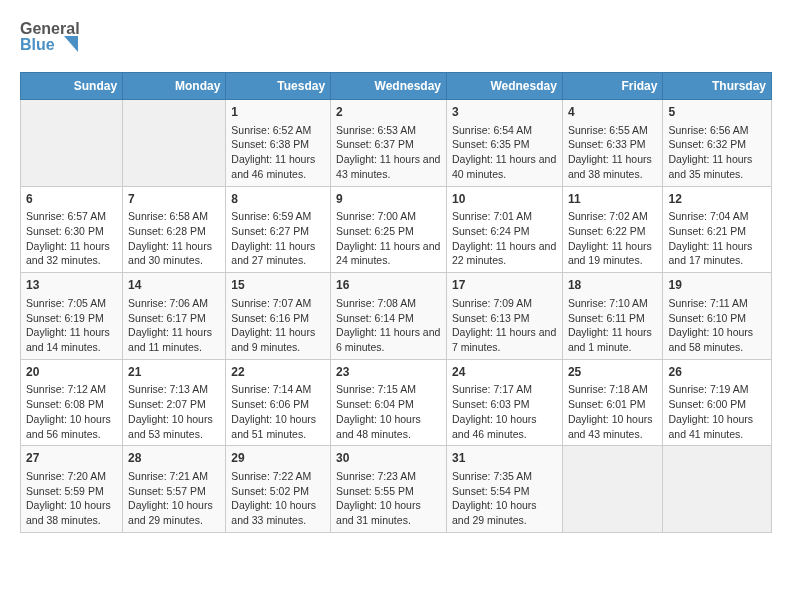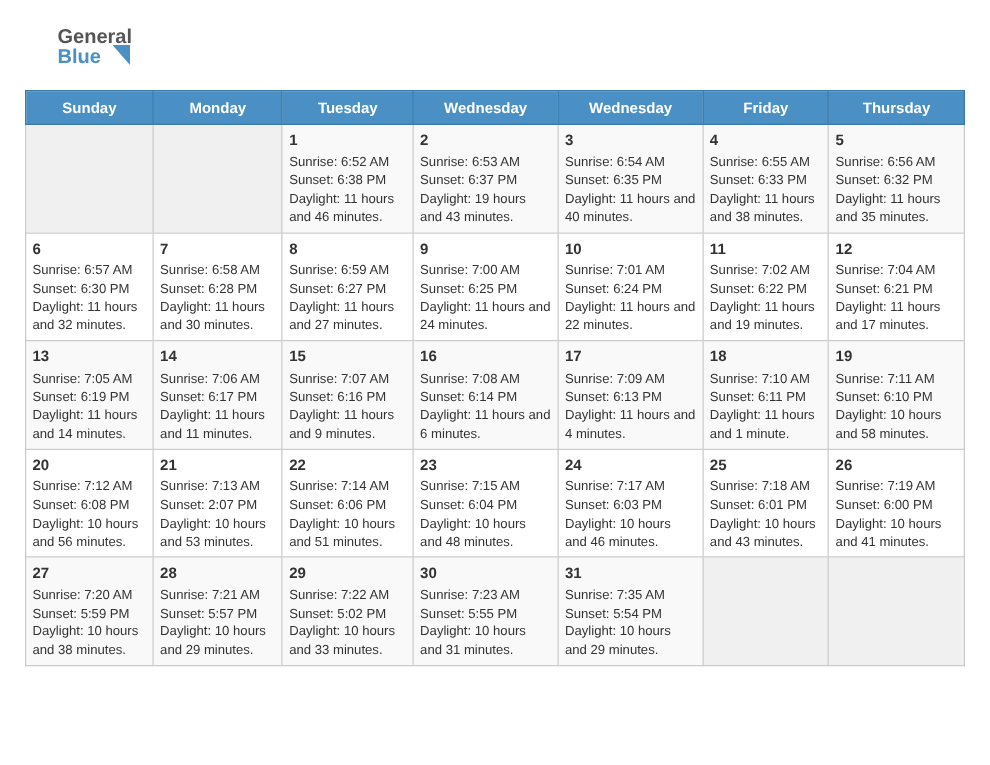--- a/index.html
+++ b/index.html
@@ -8,21 +8,20 @@
       background: #fff;
       width: 792px;
       min-height: 612px;
       padding: 16px 20px;
     }
     .header {
       display: flex;
       justify-content: space-between;
       align-items: flex-end;
       margin-bottom: 12px;
-      margin-left: 26px;
     }
     .logo {
       display: flex;
       flex-direction: column;
       align-items: flex-start;
     }
     .logo-wrapper {
       display: flex;
       align-items: center;
     }
@@ -39,21 +38,21 @@
       color: #555;
     }
     table {
       width: 100%;
       border-collapse: collapse;
       font-size: 11px;
     }
     thead tr th {
       background-color: #4a90c4;
       color: #fff;
-      text-align: center;
+      text-align: right;
       padding: 6px 5px;
       font-size: 12px;
       font-weight: bold;
       border: 1px solid #3a7aaa;
     }
     tbody tr td {
       border: 1px solid #ccc;
       vertical-align: top;
       padding: 4px 5px;
       height: 80px;
@@ -115,21 +114,21 @@
         <td>
           <span class="day-num">1</span>
           <div>Sunrise: 6:52 AM</div>
           <div>Sunset: 6:38 PM</div>
           <div>Daylight: 11 hours and 46 minutes.</div>
         </td>
         <td>
           <span class="day-num">2</span>
           <div>Sunrise: 6:53 AM</div>
           <div>Sunset: 6:37 PM</div>
-          <div>Daylight: 19 hours and 43 minutes.</div>
+          <div>Daylight: 11 hours and 43 minutes.</div>
         </td>
         <td>
           <span class="day-num">3</span>
           <div>Sunrise: 6:54 AM</div>
           <div>Sunset: 6:35 PM</div>
           <div>Daylight: 11 hours and 40 minutes.</div>
         </td>
         <td>
           <span class="day-num">4</span>
           <div>Sunrise: 6:55 AM</div>
@@ -209,21 +208,21 @@
         <td>
           <span class="day-num">16</span>
           <div>Sunrise: 7:08 AM</div>
           <div>Sunset: 6:14 PM</div>
           <div>Daylight: 11 hours and 6 minutes.</div>
         </td>
         <td>
           <span class="day-num">17</span>
           <div>Sunrise: 7:09 AM</div>
           <div>Sunset: 6:13 PM</div>
-          <div>Daylight: 11 hours and 4 minutes.</div>
+          <div>Daylight: 11 hours and 7 minutes.</div>
         </td>
         <td>
           <span class="day-num">18</span>
           <div>Sunrise: 7:10 AM</div>
           <div>Sunset: 6:11 PM</div>
           <div>Daylight: 11 hours and 1 minute.</div>
         </td>
         <td>
           <span class="day-num">19</span>
           <div>Sunrise: 7:11 AM</div>

